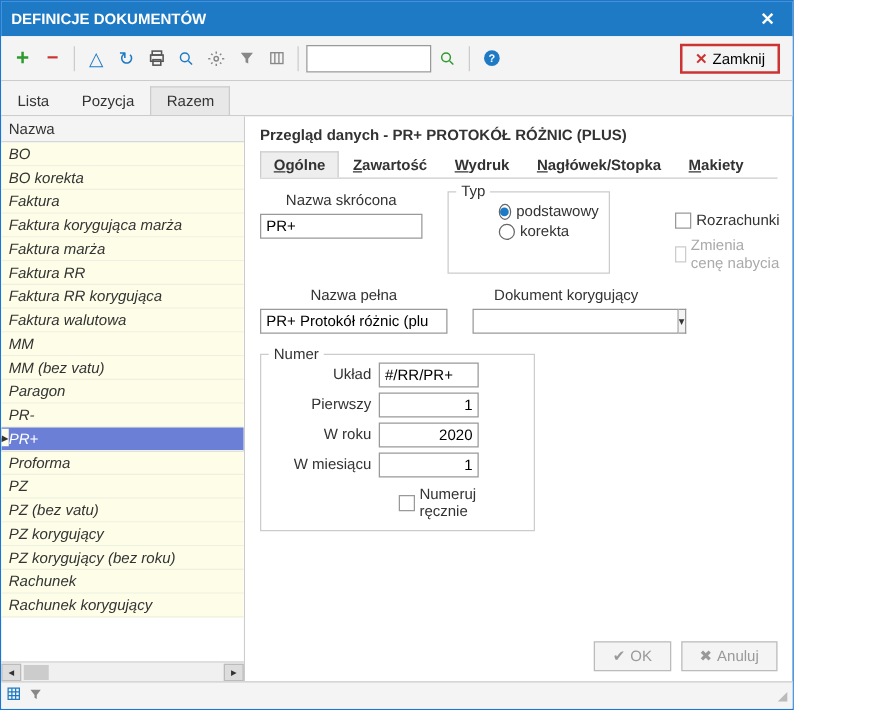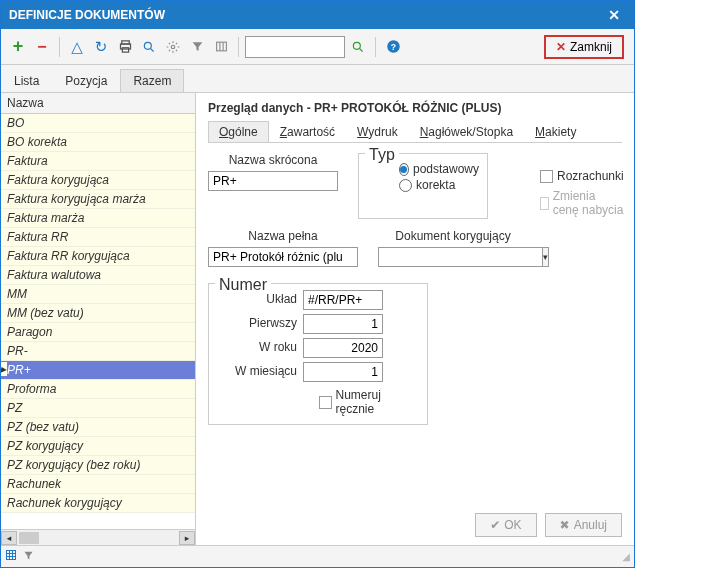--- a/index.html
+++ b/index.html
@@ -25,30 +25,30 @@
   .list-header { background: #f4f4f4; border-bottom: 1px solid #ccc; padding: 3px 6px; font-size: 12px; }
   .list { flex: 1; overflow-y: auto; background: #fff; position: relative; }
   .list-item { padding: 2px 6px; font-size: 12px; background: #fdfde8; border-bottom: 1px solid #f0f0e0; cursor: pointer; white-space: nowrap; overflow: hidden; font-style: italic; }
   .list-item.selected { background: #6b7fd7; color: #fff; position: relative; }
   .list-item.selected::before { content: '▸'; position: absolute; left: -2px; top: 1px; color: #333; background:#fdfde8; width:8px; text-align:center;}
   .hscroll { height: 16px; background: #f0f0f0; border-top: 1px solid #ccc; display: flex; align-items: center; }
   .hscroll .arrow { width: 16px; height: 14px; background: #ddd; border: 1px solid #bbb; font-size: 9px; display: flex; align-items: center; justify-content: center; cursor: pointer; }
   .hscroll .thumb { width: 20px; height: 12px; background: #ccc; margin-left: 2px; }
   .right { flex: 1; padding: 8px 12px; display: flex; flex-direction: column; overflow: hidden; }
   .right-title { font-weight: bold; font-size: 12px; margin-bottom: 6px; }
-  .sub-tabs { display: flex; gap: 0; border-bottom: 1px solid #ccc; margin-bottom: 10px; }
+  .sub-tabs { display: flex; gap: 0; border-bottom: 1px solid #ccc; margin-bottom: 10px; font-weight: bold; }
   .sub-tab { padding: 3px 10px; cursor: pointer; font-size: 12px; border: 1px solid transparent; border-bottom: none; }
   .sub-tab .ul { text-decoration: underline; }
   .sub-tab.active { background: #eee; border-color: #ccc; }
   .form-row { display: flex; margin-bottom: 10px; gap: 20px; }
   .form-col { display: flex; flex-direction: column; gap: 2px; }
   .label { font-size: 12px; margin-bottom: 2px; text-align: center; }
   .input { border: 1px solid #999; padding: 2px 4px; font-size: 12px; background: #fff; height: 20px; }
   .fieldset { border: 1px solid #ccc; padding: 6px 8px; position: relative; margin-top: 6px; }
-  .fieldset .legend { position: absolute; top: -8px; left: 6px; background: #fff; padding: 0 4px; font-size: 16px; }
+  .fieldset .legend { position: absolute; top: -8px; left: 6px; background: #fff; padding: 0 4px; font-size: 12px; }
   .radio-row, .check-row { display: flex; align-items: center; gap: 4px; font-size: 12px; margin: 2px 0; padding-left: 32px; }
   .radio { width: 13px; height: 13px; border-radius: 50%; border: 1px solid #666; display: inline-flex; align-items: center; justify-content: center; }
   .radio.checked::after { content: ''; width: 7px; height: 7px; border-radius: 50%; background: #1e7ac4; }
   .check { width: 13px; height: 13px; border: 1px solid #999; display: inline-block; }
   .disabled { color: #aaa; }
   .combo { display: flex; }
   .combo .input { flex: 1; }
   .combo .drop { width: 18px; height: 20px; border: 1px solid #999; border-left: none; background: #f4f4f4; display: flex; align-items: center; justify-content: center; font-size: 9px; cursor: pointer; }
   .num-group { display: grid; grid-template-columns: 80px 80px; gap: 4px 6px; align-items: center; }
   .num-group .label { text-align: right; }
@@ -132,21 +132,20 @@
     <div class="tab active">Razem</div>
   </div>
 
   <div class="content">
     <div class="left">
       <div class="list-header">Nazwa</div>
       <div class="list" id="list">
           <div class="list-item">BO</div>
           <div class="list-item">BO korekta</div>
           <div class="list-item">Faktura</div>
-          <div class="list-item">Faktura korygująca</div>
           <div class="list-item">Faktura korygująca marża</div>
           <div class="list-item">Faktura marża</div>
           <div class="list-item">Faktura RR</div>
           <div class="list-item">Faktura RR korygująca</div>
           <div class="list-item">Faktura walutowa</div>
           <div class="list-item">MM</div>
           <div class="list-item">MM (bez vatu)</div>
           <div class="list-item">Paragon</div>
           <div class="list-item">PR-</div>
           <div class="list-item selected">PR+</div>

